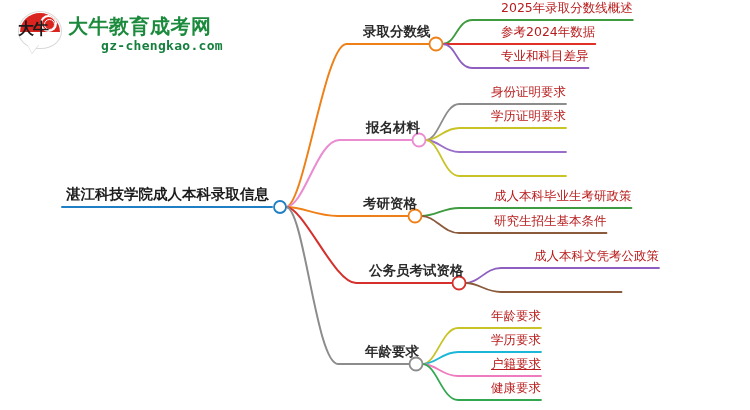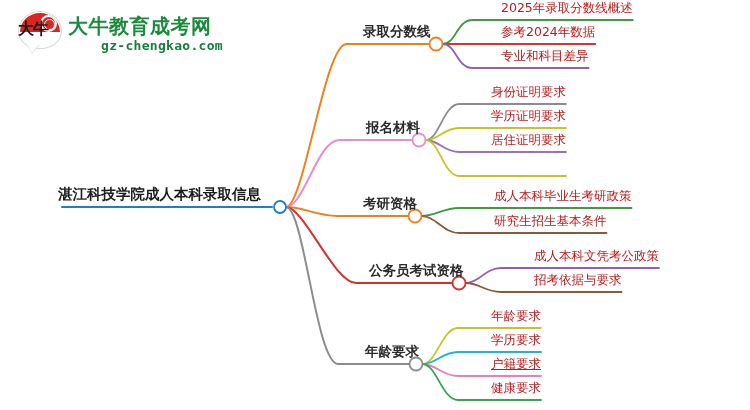--- a/index.html
+++ b/index.html
@@ -188,33 +188,31 @@
       <circle cx="280" cy="207" r="6" fill="#ffffff" stroke="#1f7fc4" stroke-width="1.8"></circle>
       <circle cx="436" cy="44" r="6.5" fill="#ffffff" stroke="#ef8018" stroke-width="1.8"></circle>
       <circle cx="419" cy="140" r="6.5" fill="#ffffff" stroke="#eb8bd0" stroke-width="1.8"></circle>
       <circle cx="415" cy="216" r="6.5" fill="#ffffff" stroke="#ef8018" stroke-width="1.8"></circle>
       <circle cx="459" cy="283" r="6.5" fill="#ffffff" stroke="#d6302c" stroke-width="1.8"></circle>
       <circle cx="416" cy="364" r="6.5" fill="#ffffff" stroke="#8c8c8c" stroke-width="1.8"></circle>
     </g>
 </svg>
 
 <div id="labels-layer">
-    <div class="mm-label root-label" style="left: 58px; top: 204px;">湛江科技学院成人本科录取信息</div>
+    <div class="mm-label root-label" style="left: 66px; top: 204px;">湛江科技学院成人本科录取信息</div>
     <div class="mm-label branch-label" style="left: 347px; top: 41px;">录取分数线</div>
     <div class="mm-label leaf-label" style="left: 501px; top: 17px;">2025年录取分数线概述</div>
     <div class="mm-label leaf-label" style="left: 501px; top: 41px;">参考2024年数据</div>
     <div class="mm-label leaf-label" style="left: 501px; top: 65px;">专业和科目差异</div>
     <div class="mm-label branch-label" style="left: 350px; top: 137px;">报名材料</div>
     <div class="mm-label leaf-label" style="left: 491px; top: 101px;">身份证明要求</div>
     <div class="mm-label leaf-label" style="left: 491px; top: 125px;">学历证明要求</div>
-    <div class="mm-label leaf-label" style="left: 491px; top: 149px;">居住证明要求</div>
     <div class="mm-label branch-label" style="left: 347px; top: 213px;">考研资格</div>
     <div class="mm-label leaf-label" style="left: 494px; top: 205px;">成人本科毕业生考研政策</div>
     <div class="mm-label leaf-label" style="left: 494px; top: 230px;">研究生招生基本条件</div>
     <div class="mm-label branch-label" style="left: 353px; top: 280px;">公务员考试资格</div>
     <div class="mm-label leaf-label" style="left: 534px; top: 265px;">成人本科文凭考公政策</div>
-    <div class="mm-label leaf-label" style="left: 534px; top: 289px;">招考依据与要求</div>
     <div class="mm-label branch-label" style="left: 349px; top: 361px;">年龄要求</div>
     <div class="mm-label leaf-label" style="left: 491px; top: 325px;">年龄要求</div>
     <div class="mm-label leaf-label" style="left: 491px; top: 349px;">学历要求</div>
     <div class="mm-label leaf-label" style="left: 491px; top: 373px; text-decoration: underline;">户籍要求</div>
     <div class="mm-label leaf-label" style="left: 491px; top: 397px;">健康要求</div>
   </div>
 
 </body></html>

